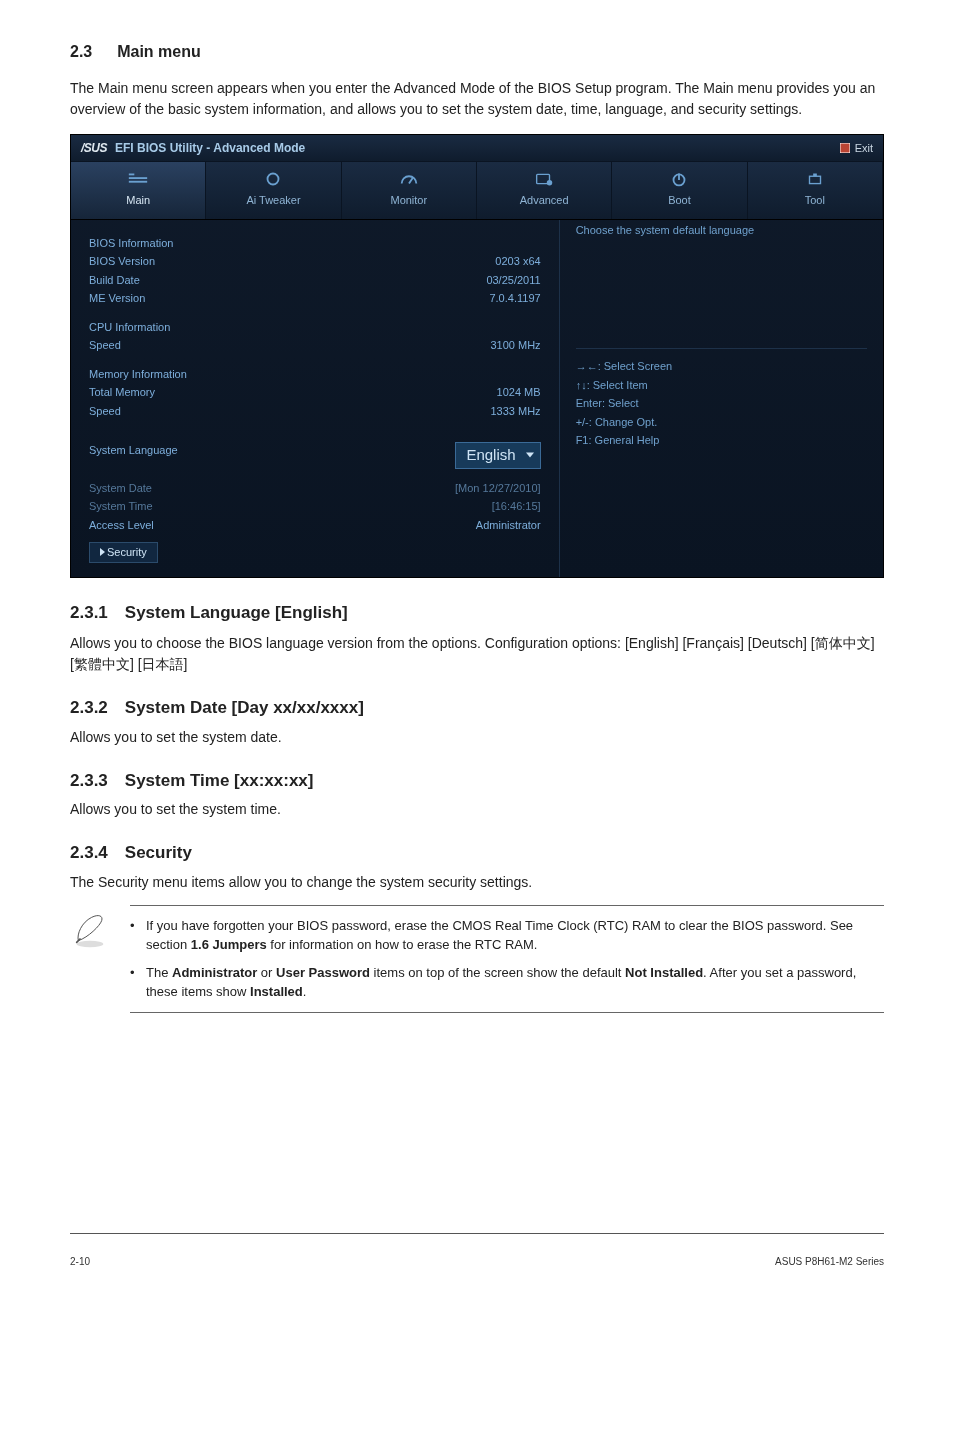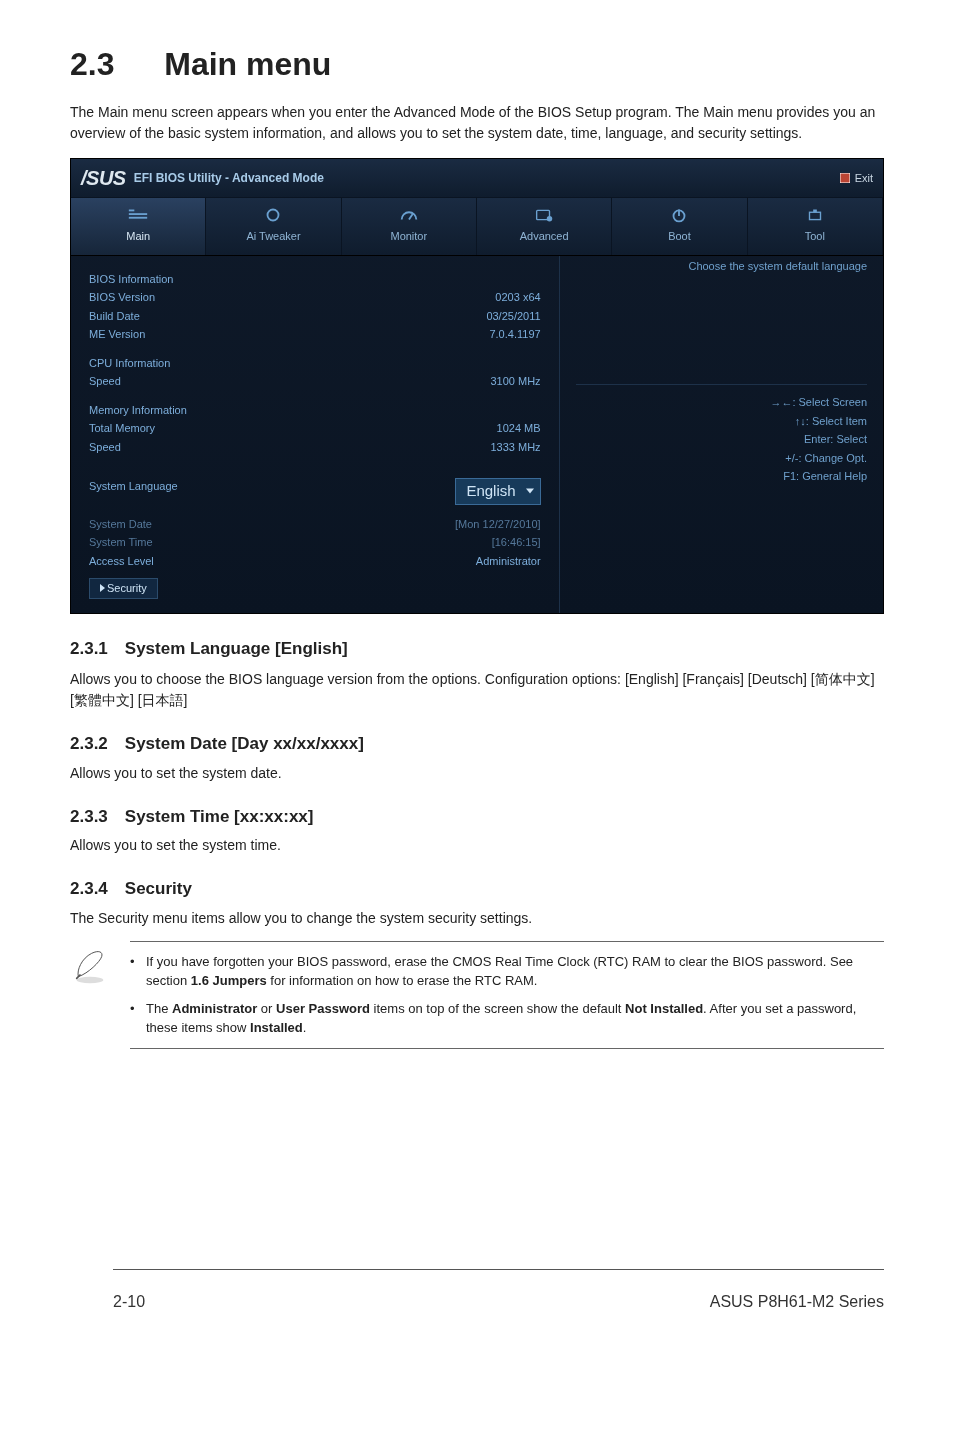--- a/index.html
+++ b/index.html
@@ -6,21 +6,21 @@
   body {
     font-family: Arial, Helvetica, sans-serif;
     background: #fff;
     color: #222;
     width: 954px;
     margin: 0 auto;
     padding: 40px 70px 0 70px;
     font-size: 14px;
     line-height: 1.5;
   }
-  .h2 { font-size: 32px; font-weight: bold; margin-bottom: 14px; }
+  .h2 { font-size: 16px; font-weight: bold; margin-bottom: 14px; }
   .h3 { font-size: 17px; font-weight: bold; margin-top: 22px; margin-bottom: 8px; }
   .h3b { font-size: 17px; font-weight: bold; margin-top: 20px; margin-bottom: 6px; }
   p { margin-bottom: 12px; }
   .bios {
     width: 100%;
     margin: 14px 0 22px 0;
     background: linear-gradient(#0f1a2a,#0a1422);
     border: 1px solid #000;
     font-family: Arial, sans-serif;
     color: #7daedb;
@@ -28,21 +28,21 @@
   }
   .bios-top {
     display: flex;
     align-items: center;
     justify-content: space-between;
     background: linear-gradient(#1a2b42,#0f1c2d);
     padding: 4px 10px;
     border-bottom: 1px solid #0a1422;
   }
   .bios-top-left { display: flex; align-items: center; gap: 8px; color: #a8cbe8; font-weight: bold; font-size: 12px; }
-  .asus-logo { font-style: italic; font-weight: bold; letter-spacing: -0.5px; color: #dfe8ef; font-size: 20px; }
+  .asus-logo { font-style: italic; font-weight: bold; letter-spacing: -0.5px; color: #dfe8ef; font-size: 12px; }
   .exit-btn { display: flex; align-items: center; gap: 5px; color: #cbd8e4; padding-left: 28px; }
   .exit-btn svg { width: 10px; height: 10px; }
   .bios-tabs {
     display: flex;
     background: linear-gradient(#1a2b42,#0f1c2d);
     border-bottom: 1px solid #000;
   }
   .bios-tab {
     flex: 1;
     text-align: center;
@@ -61,21 +61,20 @@
   }
   .bios-left {
     flex: 1.55;
     padding: 14px 18px;
   }
   .bios-right {
     flex: 1;
     border-left: 1px solid #1d3149;
     padding: 2px 16px;
     color: #6fa0cc;
-    text-align: right;
   }
   .row { display: flex; justify-content: space-between; padding: 1px 0; }
   .section-gap { height: 10px; }
   .val { color: #7daedb; }
   .val-grey { color: #55789a; }
   .sys-lang-row {
     display: flex; justify-content: space-between; align-items: flex-start;
     margin-top: 22px;
   }
   .sys-lang-box {
@@ -125,21 +124,21 @@
   }
   .note-content ul { list-style: none; }
   .note-content li { position: relative; padding-left: 16px; margin-bottom: 8px; }
   .note-content li::before { content: "•"; position: absolute; left: 0; top: 0; }
   .note-content li:last-child { margin-bottom: 0; }
   .footer {
     display: flex; justify-content: space-between;
     border-top: 1px solid #555;
     padding-top: 20px;
     margin-top: 220px;
-    font-size: 16px; color: #333; margin-left: 43px;
+    font-size: 10px; color: #333;
   }
 </style>
 </head>
 <body>
 
 <h1 class="h2">
   <span>2.3</span>
   <span> </span>
   <span>Main menu</span>
 </h1>

